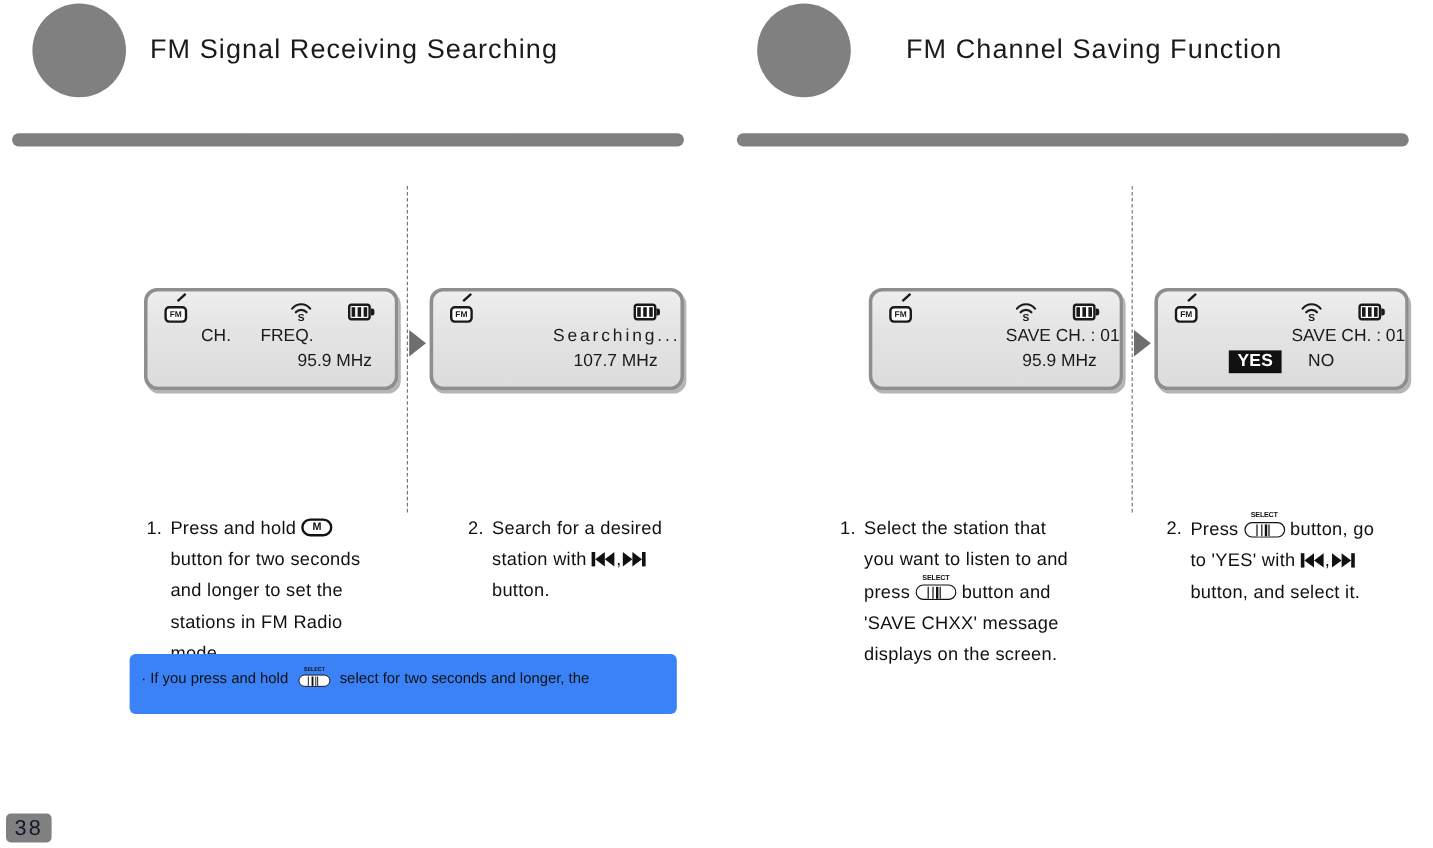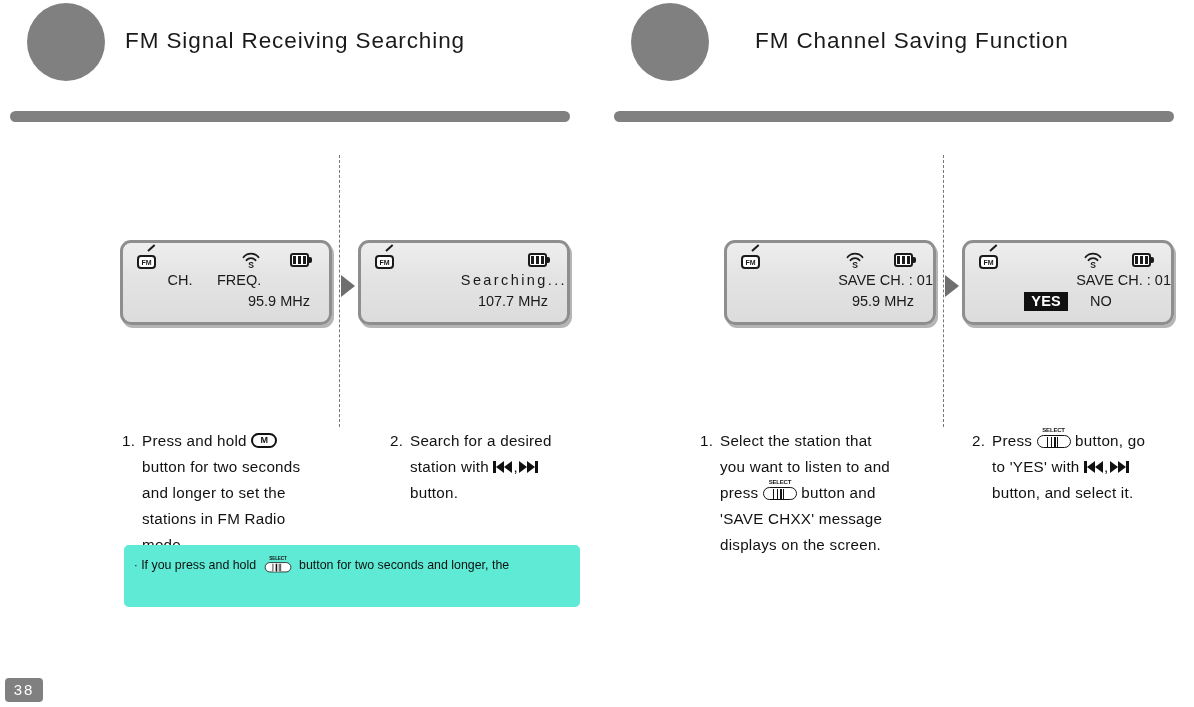--- a/index.html
+++ b/index.html
@@ -217,41 +217,41 @@
   .skip.prev .bar { left:0; }
   .skip.prev .t1 { left:3px;  border-right:8px solid #111; }
   .skip.prev .t2 { left:11px; border-right:8px solid #111; }
   .skip.next .bar { right:0; }
   .skip.next .t1 { right:3px;  border-left:8px solid #111; }
   .skip.next .t2 { right:11px; border-left:8px solid #111; }
 
   
   .note {
     position:absolute;
-    left:124px; top:545px;
-    width:456px; height:62px;
-    background:#5eead4;
+    left:108px; top:545px;
+    width:456px; height:50px;
+    background:#3b82f6;
     border-radius:5px;
     padding: 6px 10px 0 10px;
     font-size:12.4px;
     line-height:21px;
     color:#111;
   }
   .note .dot { font-size: 11px; }
   .note .sel-btn { transform: scale(0.78); transform-origin: center bottom; margin: 0 1px; }
 
   
   .pagenum {
     position:absolute;
     left:5px; bottom:5px;
     width:38px; height:24px;
     background:#808080;
     border-radius:4px;
-    color:#ffffff;
-    font-size:15px;
+    color:#0f172a;
+    font-size:18px;
     letter-spacing:2px;
     text-align:center;
     line-height:24px;
   }
 </style>
 </head>
 <body>
 
 <div class="page">
 
@@ -421,21 +421,21 @@
     </div>
   </div>
 
   <div class="note">
     <span class="dot">·</span>
     <span>If you press and hold</span>
     <span class="sel-btn">
       <span class="lbl">SELECT</span>
       <span class="shape"></span><span class="grip"></span>
     </span>
-    <span>button for two seconds and longer, the</span><br>
+    <span>select for two seconds and longer, the</span><br>
   </div>
 
   <div class="instr" style="left:700px; top:428px; width:240px;">
     <span class="num">1.</span>
     <div class="body">
       <span>Select the station that</span><br>
       <span>you want to listen to and</span><br>
       <span>press</span>
       <span class="sel-btn">
         <span class="lbl">SELECT</span>

